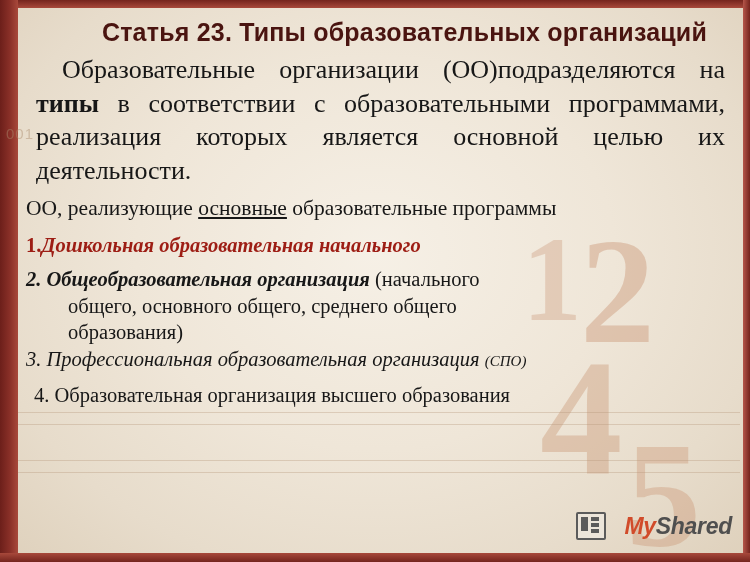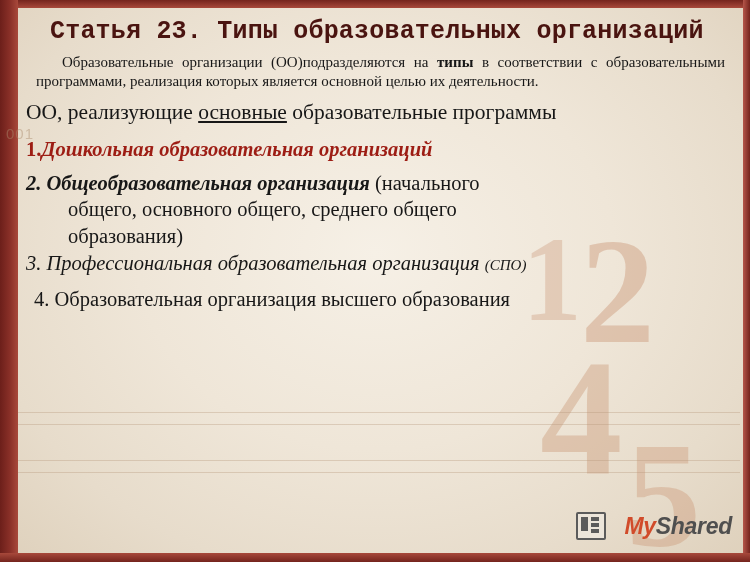--- a/index.html
+++ b/index.html
@@ -99,32 +99,32 @@
     position: absolute;
     left: 18px;
     top: 8px;
     right: 7px;
     bottom: 9px;
     padding: 6px 10px 0 6px;
     box-sizing: border-box;
   }
 
   .title {
-    text-align: left;
-    font-family: Liberation Mono, monospace;
+    text-align: right;
+    font-family: Liberation Sans, sans-serif;
     font-weight: 700;
     font-size: 25px;
     line-height: 1.15;
     color: #4a1410;
     margin: 4px 26px 6px 26px;
     letter-spacing: 0.2px;
   }
 
   .para {
-    font-size: 15px;
+    font-size: 26px;
     line-height: 1.30;
     color: #171717;
     text-align: justify;
     text-justify: inter-word;
     margin: 0 8px 0 12px;
     text-indent: 26px;
   }
 
   .line-oo {
     font-size: 21.5px;
@@ -244,21 +244,21 @@
   <div class="ornament orn4"></div>
 
   <div class="content">
 
     <div class="title">Статья 23. Типы образовательных организаций</div>
 
     <div class="para"><span>Образовательные организации (ОО)подразделяются на </span><b>типы</b><span> в соответствии с образовательными программами, реализация которых является основной целью их деятельности.</span></div>
 
     <div class="line-oo"><span>ОО, реализующие </span><span class="underline">основные</span><span> образовательные программы</span></div>
 
-    <div class="item1"><span class="num">1.</span><span>Дошкольная образовательная организаций</span></div>
+    <div class="item1"><span class="num">1.</span><span>Дошкольная образовательная начального</span></div>
 
     <div class="item2"><span class="lead">2.</span> <span class="lead">Общеобразовательная организация</span><span> (начального</span><span class="rest-indent">общего, основного общего, среднего общего</span><span class="rest-indent">образования)</span></div>
 
     <div class="item3"><span>3.</span> <span>Профессиональная образовательная организация</span> <span class="small">(СПО)</span></div>
 
     <div class="item4"><span>4.</span> <span>Образовательная организация высшего образования</span></div>
 
   </div>
 
   <div class="watermark">

